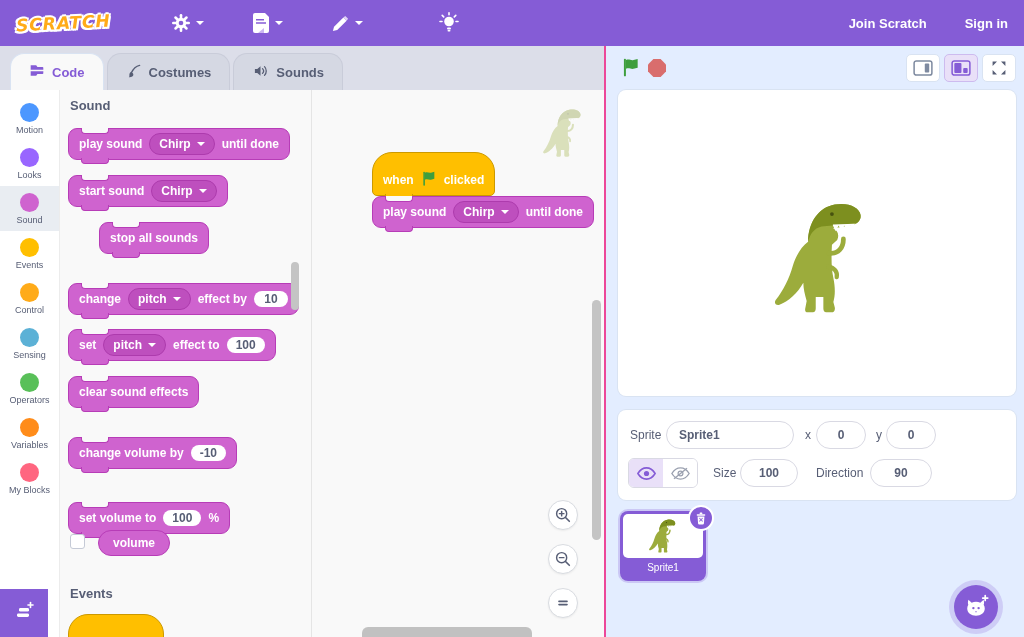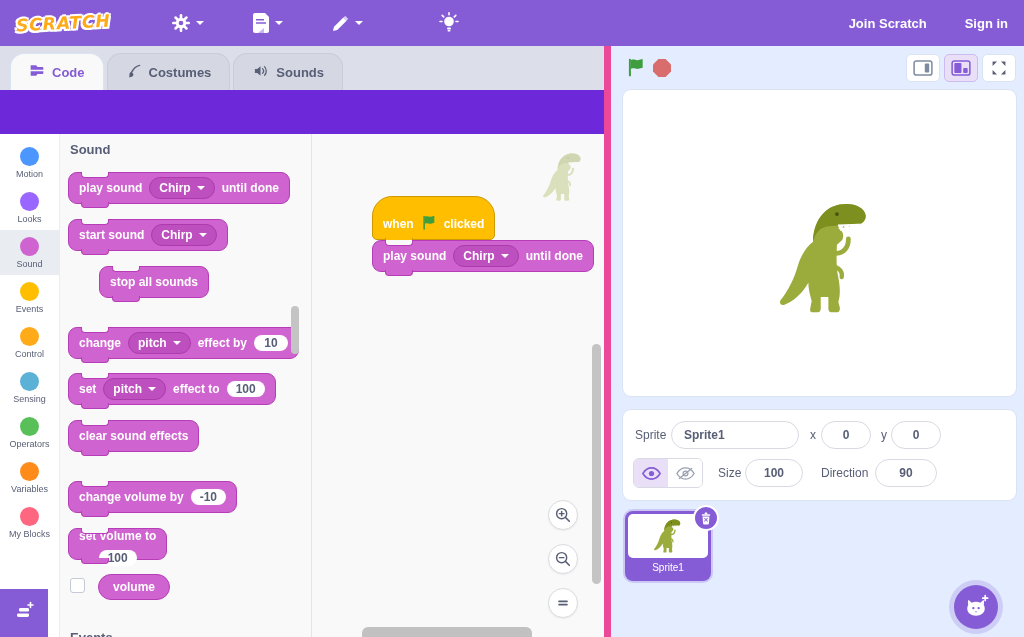--- a/index.html
+++ b/index.html
@@ -12,22 +12,22 @@
           color:#FFAB19; letter-spacing:1px; transform:rotate(-3deg); margin-right:36px;
           text-shadow:-2px -1px 0 #fff,2px -1px 0 #fff,-2px 2px 0 #fff,2px 2px 0 #fff,0 2px 0 #fff,0 -2px 0 #fff; }
   .menu-item { display:flex; align-items:center; gap:5px; margin:0 24px; cursor:pointer; }
   .menu-item svg { display:block; }
   .caret-down { width:0;height:0;border-left:4px solid transparent;border-right:4px solid transparent;border-top:4px solid #fff; }
   .menubar-right { margin-left:auto; display:flex; align-items:center; gap:38px; }
   .menubar-link { color:#fff; font-size:13px; font-weight:700; cursor:pointer; }
 
   
   .main { display:flex; height:591px; }
-  .left-pane { width:604px; display:flex; flex-direction:column; background:#6d28d9;gap:44px; }
-  .right-pane { flex:1; background:#E3EDFF; display:flex; flex-direction:column; padding:0 8px 0 12px; border-left:7px solid #ec4899; }
+  .left-pane { width:604px; display:flex; flex-direction:column; background:#c2410c; }
+  .right-pane { flex:1; background:#E3EDFF; display:flex; flex-direction:column; padding:0 8px 0 12px; border-left:2px solid #ec4899; }
 
   
   .tab-strip { height:44px; background:#DCDEE9; display:flex; align-items:flex-end; padding-left:10px; flex:none; }
   .tab { height:37px; display:flex; align-items:center; gap:7px; padding:0 18px; font-size:13px; font-weight:700;
          color:#575E75; background:#D5D8E3; border:1px solid #C9CCD9; border-bottom:none;
          border-radius:14px 14px 0 0; margin-right:3px; cursor:pointer; }
   .tab.active { background:#F9F9F9; color:#855CD6; border-color:#D9E3F2; }
 
   .work-row { flex:1; display:flex; min-height:0; }
 
@@ -323,21 +323,21 @@
 
         <div class="sblock" style="left:8px; top:286px;">
           <span>clear sound effects</span>
         </div>
 
         <div class="sblock" style="left:8px; top:347px;">
           <span>change volume by</span>
           <span class="val">-10</span>
         </div>
 
-        <div class="sblock" style="left:8px; top:394px;flex-direction:column;">
+        <div class="sblock" style="left:8px; top:412px;">
           <span>set volume to</span>
           <span class="val">100</span>
           <span>%</span>
         </div>
 
         <span class="pal-checkbox" style="left:10px; top:444px;"></span>
         <div class="reporter" style="left:38px; top:440px;">
           <span>volume</span>
         </div>
 

